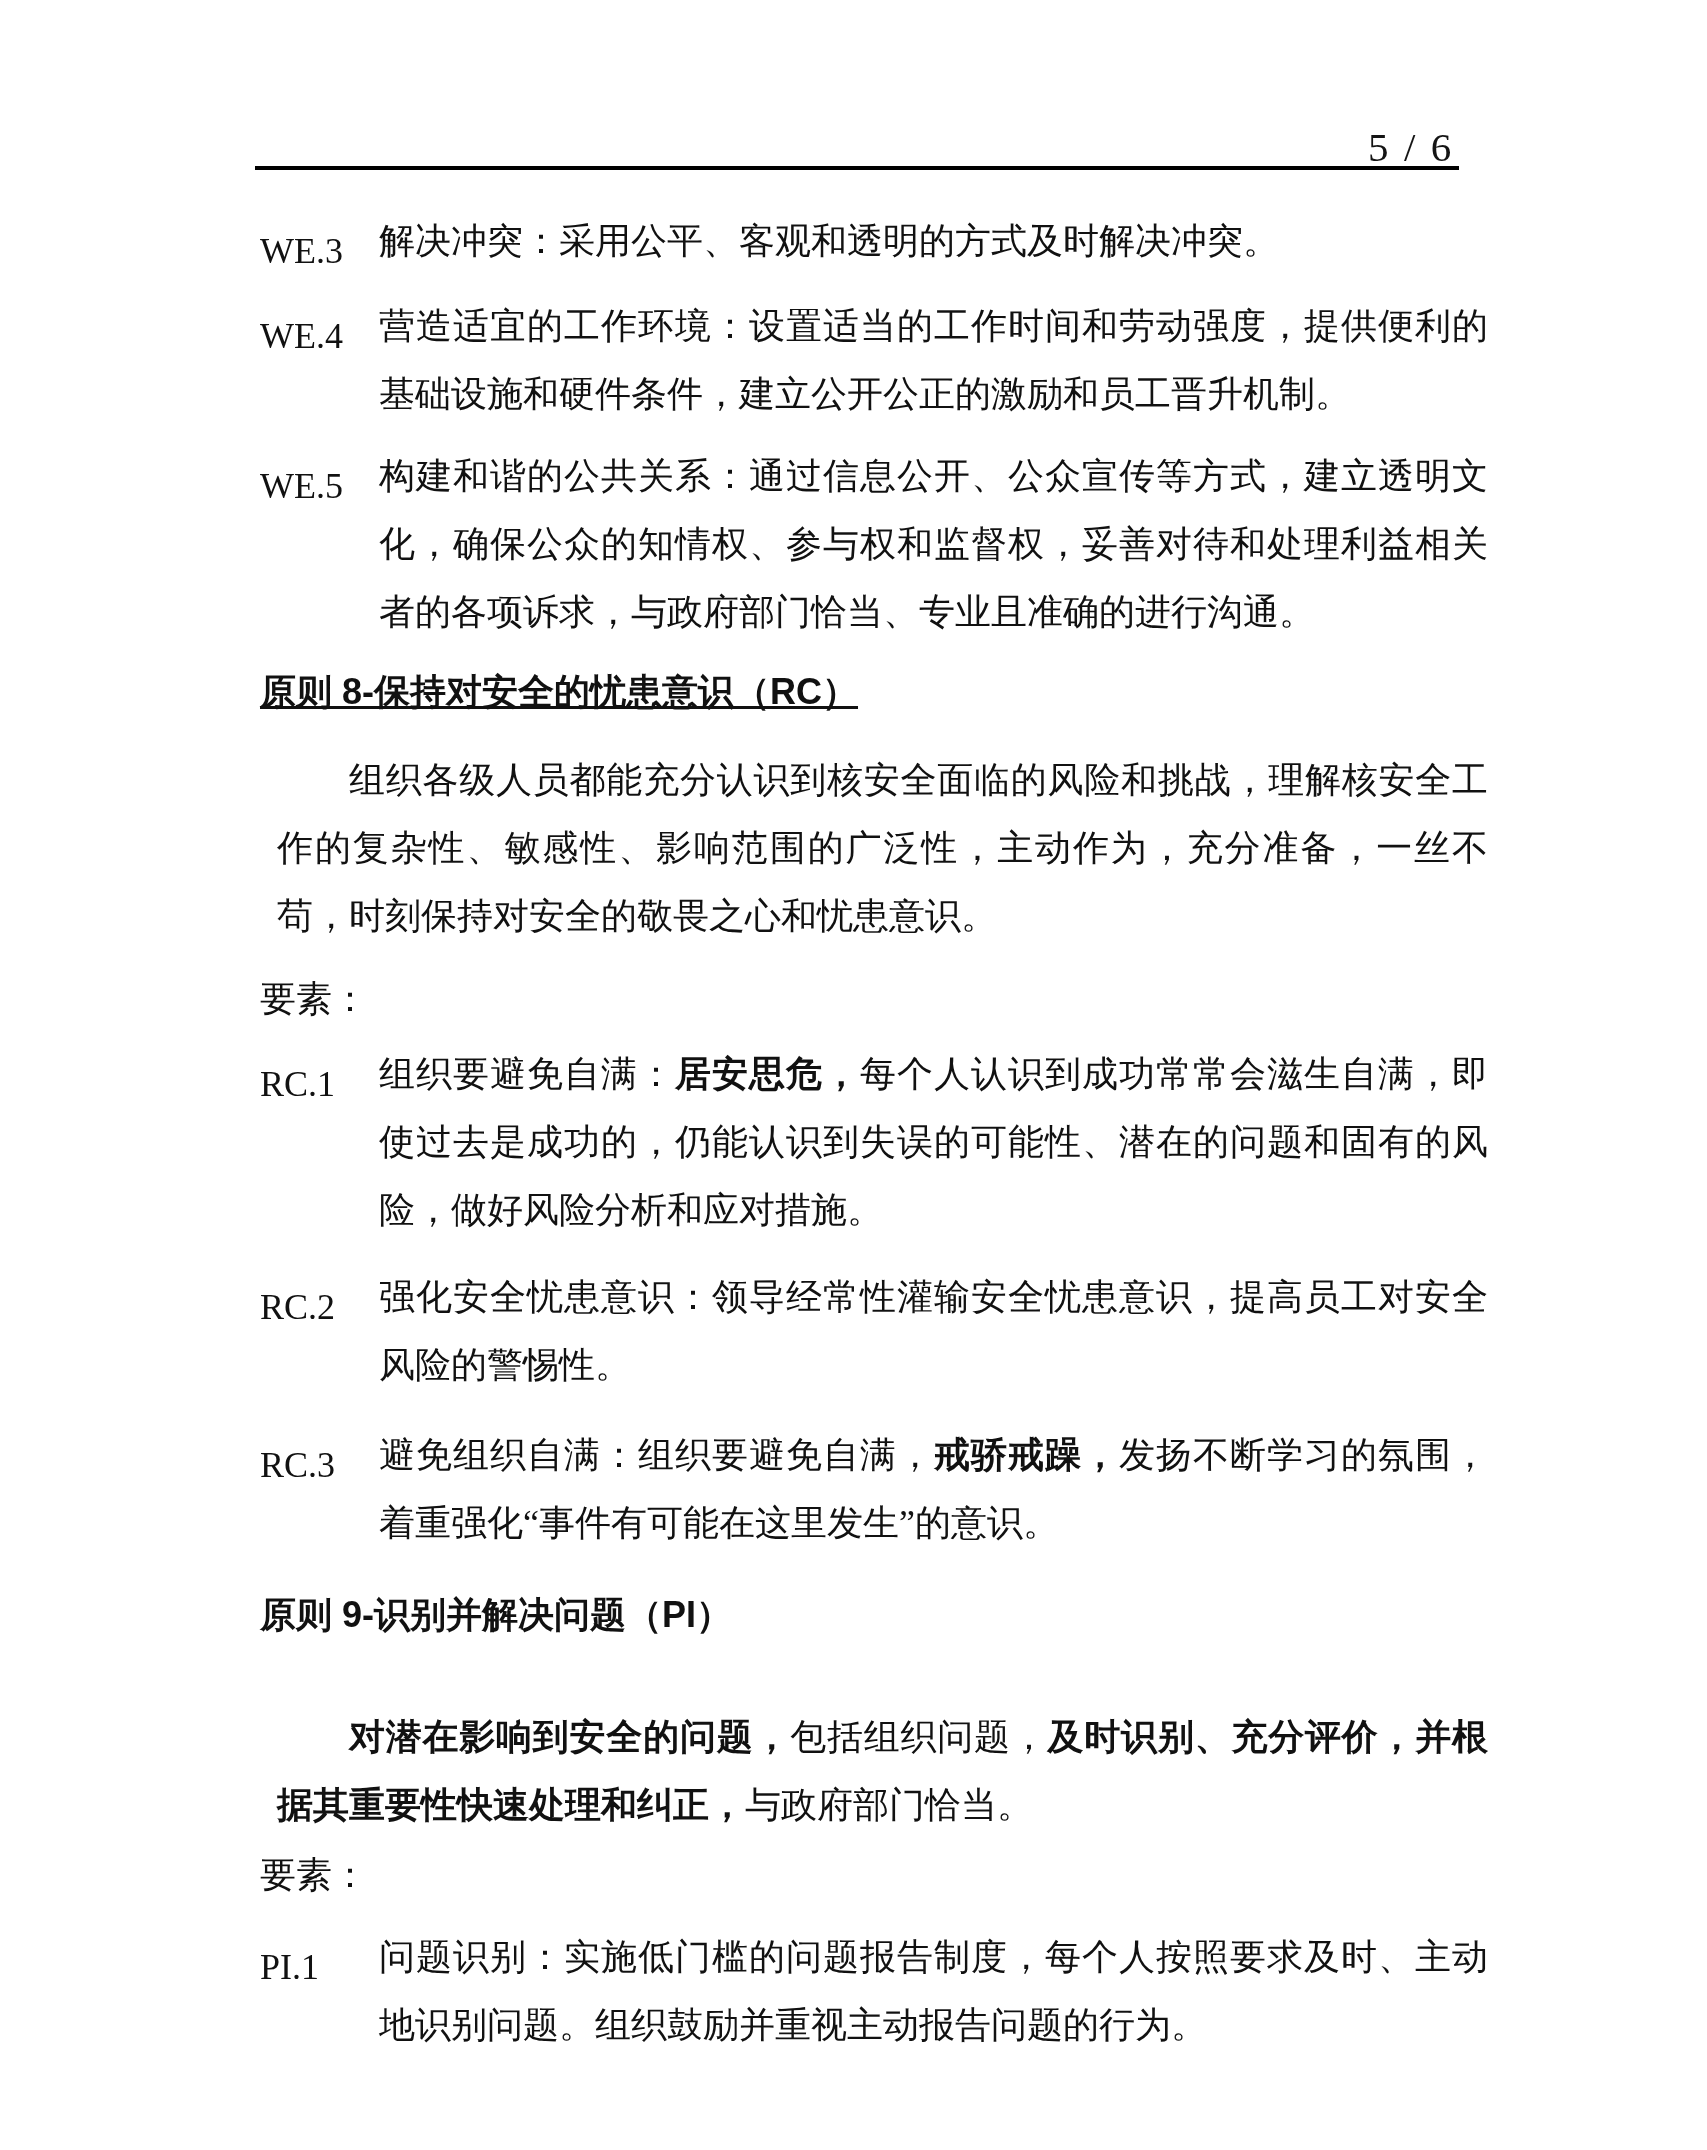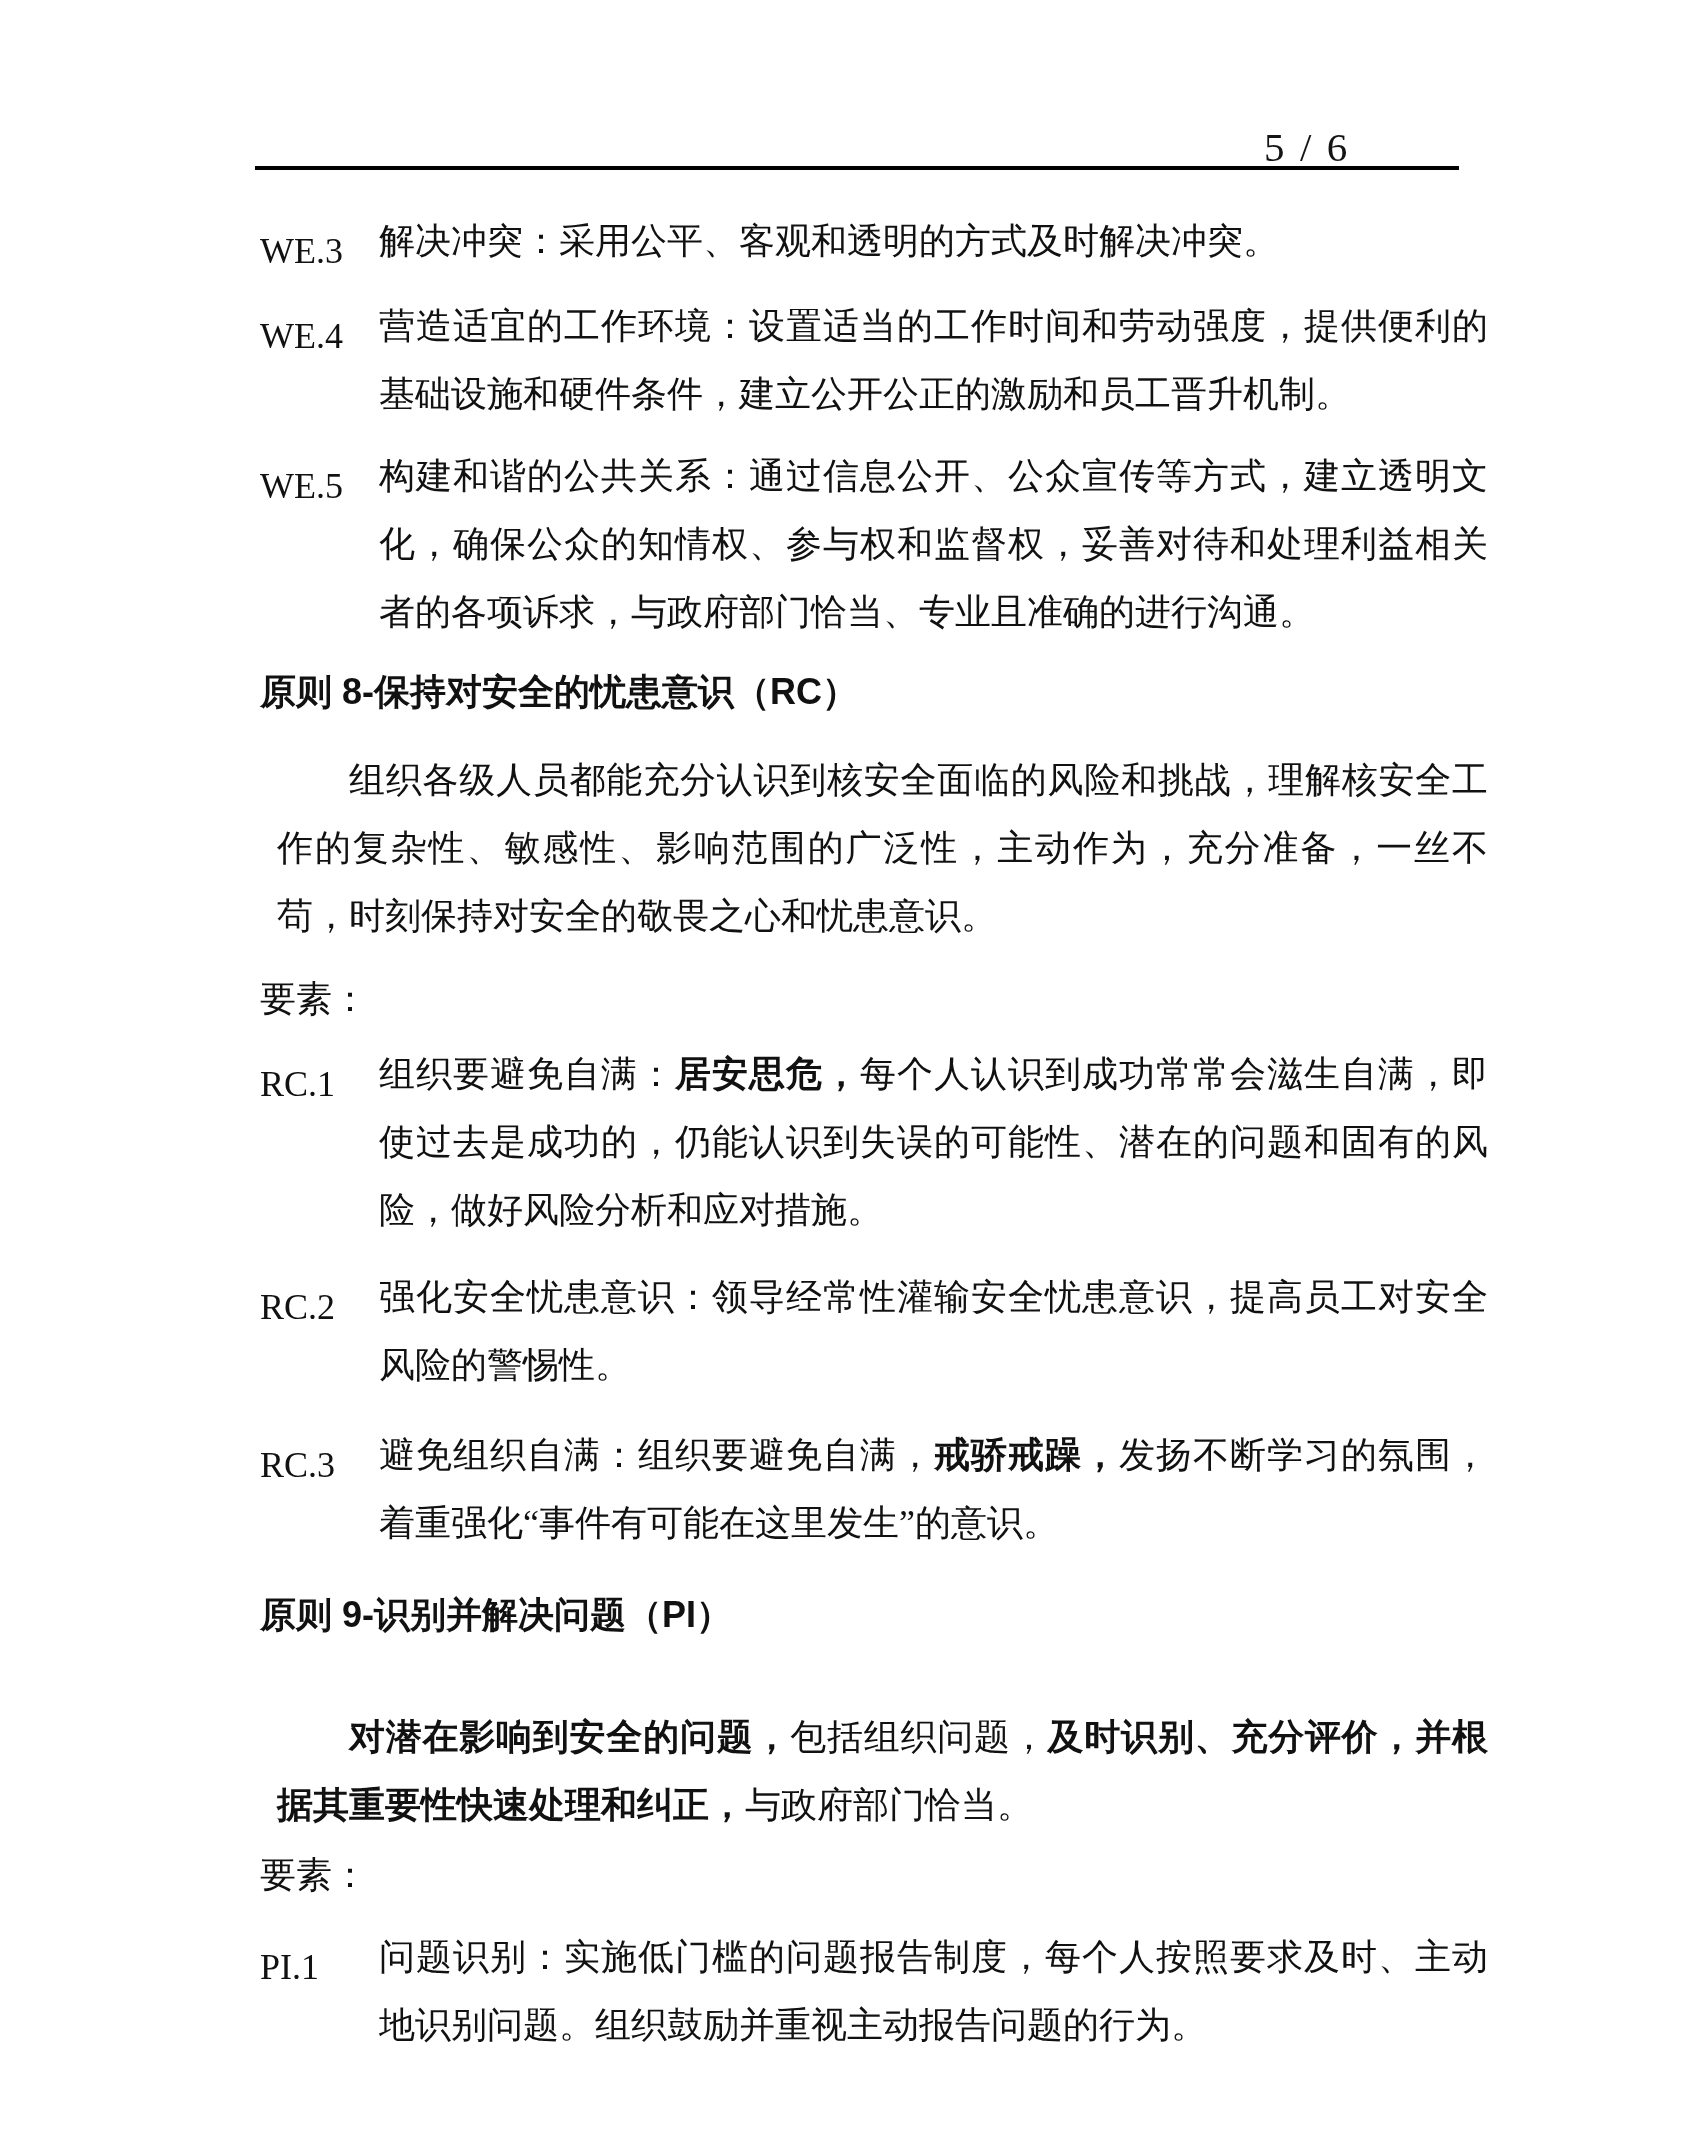--- a/index.html
+++ b/index.html
@@ -13,21 +13,21 @@
     width: 1707px;
     height: 2414px;
     overflow: hidden;
     color: #111111;
   }
 
   
   .page-number {
     position: absolute;
     top: 124px;
-    left: 1264px;
+    left: 1368px;
     font-size: 41px;
     line-height: 47px;
     letter-spacing: 2.6px;
     color: #141414;
     white-space: nowrap;
   }
   .header-rule {
     position: absolute;
     top: 166px;
     left: 255px;
@@ -76,21 +76,21 @@
   
   .seg-b {
     font-family: "Liberation Sans", "DejaVu Sans", sans-serif;
     font-weight: 700;
   }
 
   
   main.doc > .block:nth-child(1)  { margin-top: 0; }
   main.doc > .block:nth-child(2)  { margin-top: 17px; }
   main.doc > .block:nth-child(3)  { margin-top: 13.8px; }
-  main.doc > .block:nth-child(4)  { margin-top: 12.5px; }
+  main.doc > .block:nth-child(4)  { margin-top: 12.5px; text-decoration: underline; }
   main.doc > .block:nth-child(5)  { margin-top: 20px; }
   main.doc > .block:nth-child(6)  { margin-top: 15px; }
   main.doc > .block:nth-child(7)  { margin-top: 6.5px; }
   main.doc > .block:nth-child(8)  { margin-top: 19px; }
   main.doc > .block:nth-child(9)  { margin-top: 22px; }
   main.doc > .block:nth-child(10) { margin-top: 24px; }
   main.doc > .block:nth-child(11) { margin-top: 54px; }
   main.doc > .block:nth-child(12) { margin-top: 0; line-height: 73px; }
   main.doc > .block:nth-child(13) { margin-top: 11.6px; }
   main.doc > .block:nth-child(14) { margin-top: 0; line-height: 75px; }

